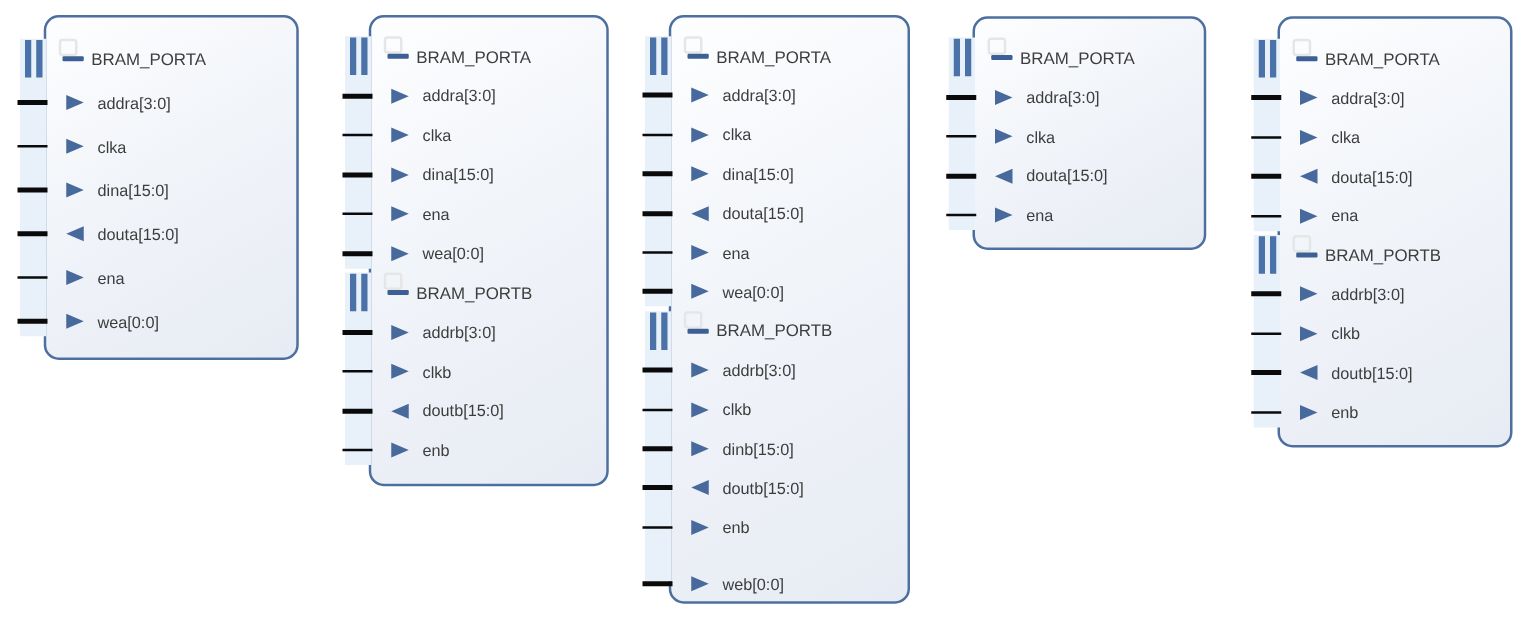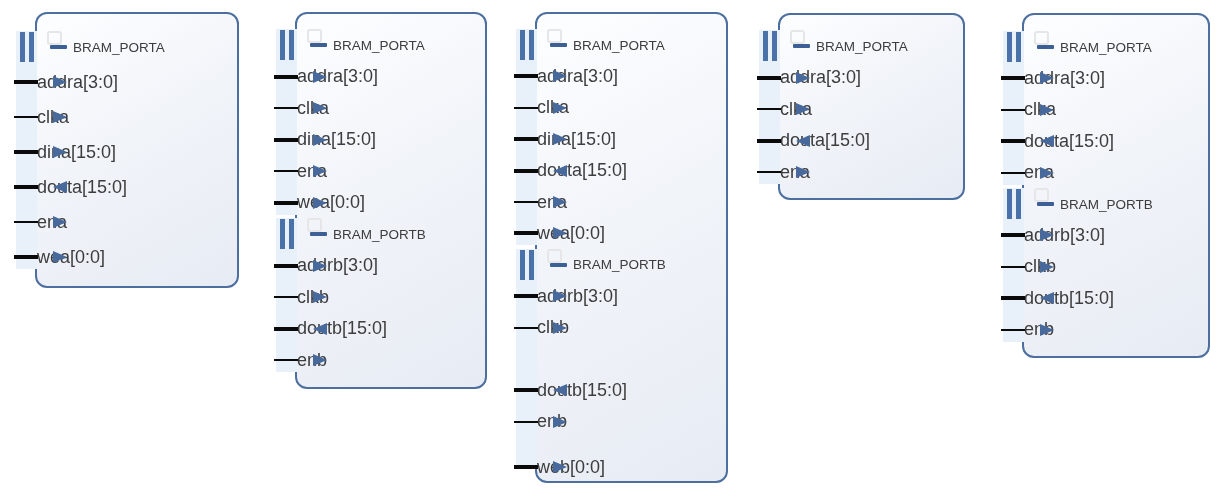--- a/index.html
+++ b/index.html
@@ -89,21 +89,22 @@
     top: 50%;
     margin-top: -6px;
     width: 0;
     height: 0;
     border-top: 6px solid transparent;
     border-bottom: 6px solid transparent;
   }
   .tri.in  { border-left: 14px solid var(--pin-arrow, #48699c); }
   .tri.out { border-right: 14px solid var(--pin-arrow, #48699c); }
   .pin-label {
-    font-size: 18px;
+    margin-left: 41px;
+    font-size: 13px;
     color: var(--text, #3d3d3d);
     white-space: nowrap;
   }
 </style>
 </head>
 <body>
 
 <div id="canvas" style="--canvas-bg: #ffffff; --block-border: #4d6f9f; --block-bg-top: #fdfeff; --block-bg-mid: #f1f4f9; --block-bg-bottom: #e7ebf3; --band: #e8f0fa; --interface-icon: #4a72a8; --collapse-icon: #3c5f95; --pin-arrow: #48699c; --stub: #0a0a0a; --text: #3d3d3d; --ghost: #e6e6e6;">
     <div class="block" style="left: 35px; top: 12px; width: 204px; height: 276px;">
       <div class="band" style="top: 17px; height: 238px;"></div>
@@ -268,20 +269,25 @@
       <div class="row" style="top: 271.2px;">
         <div class="stub bus"></div>
         <div class="tri in"></div>
         <span class="pin-label">addrb[3:0]</span>
       </div>
       <div class="row" style="top: 302.6px;">
         <div class="stub wire"></div>
         <div class="tri in"></div>
         <span class="pin-label">clkb</span>
       </div>
+      <div class="row" style="top: 334px;">
+        <div class="stub bus"></div>
+        <div class="tri in"></div>
+        <span class="pin-label">dinb[15:0]</span>
+      </div>
       <div class="row" style="top: 365.4px;">
         <div class="stub bus"></div>
         <div class="tri out"></div>
         <span class="pin-label">doutb[15:0]</span>
       </div>
       <div class="row" style="top: 396.8px;">
         <div class="stub wire"></div>
         <div class="tri in"></div>
         <span class="pin-label">enb</span>
       </div>

